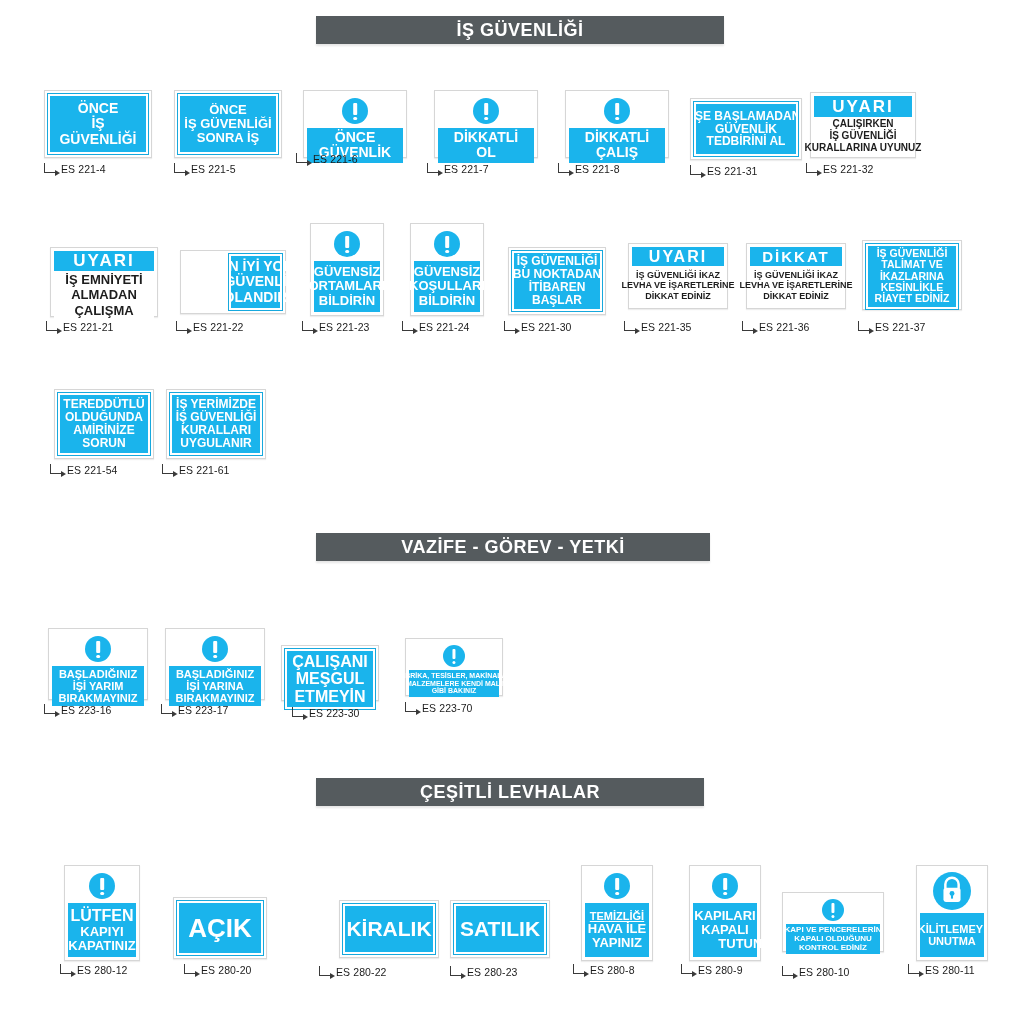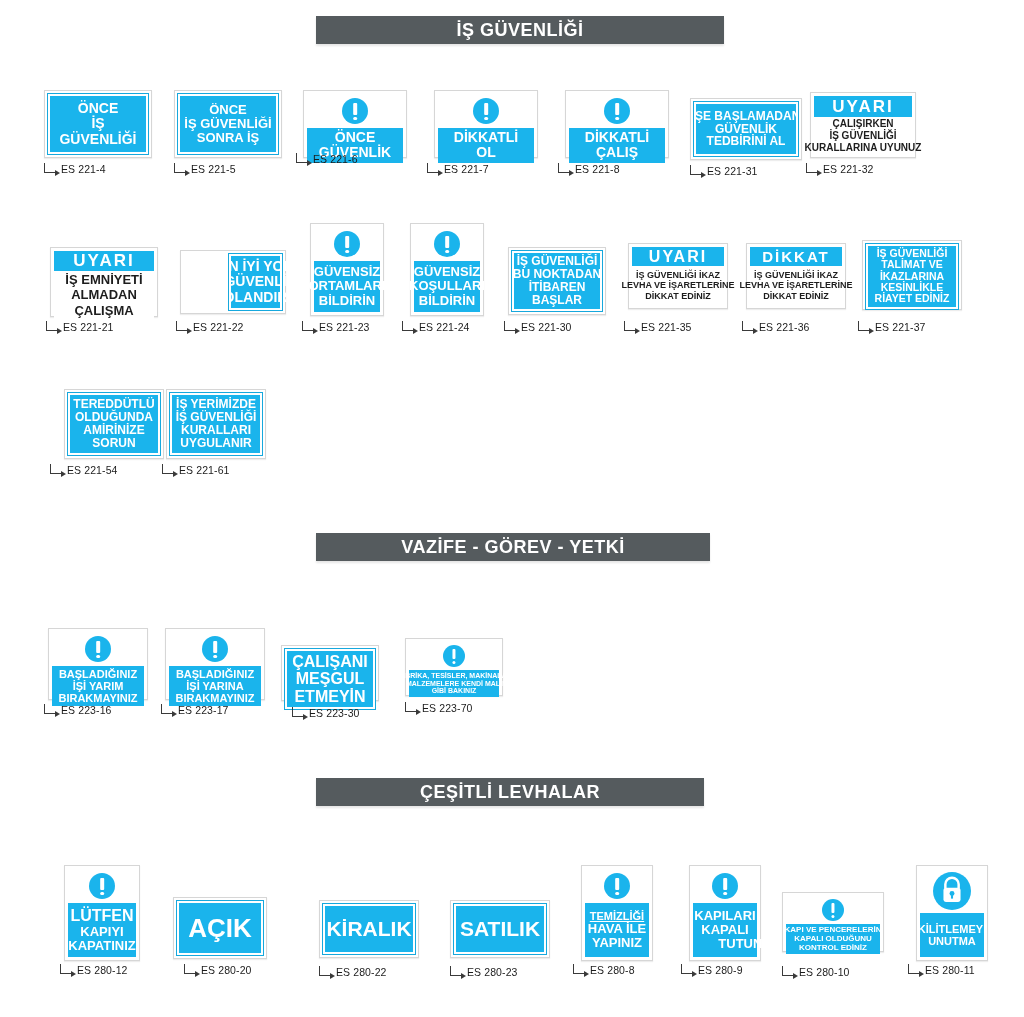--- a/index.html
+++ b/index.html
@@ -385,21 +385,21 @@
           <span class="ln" style="font-size: 10.5px;">İKAZLARINA</span>
           <span class="ln" style="font-size: 10.5px;">KESİNLİKLE</span>
           <span class="ln" style="font-size: 10.5px;">RİAYET EDİNİZ</span>
         </div>
       </div>
     </div>
     <div class="cap" style="left: 858px; top: 321px;">
       <span class="elbow"></span>
       <span class="captext">ES 221-37</span>
     </div>
-    <div class="sign-wrap" style="left: 64px; top: 389px; width: 116px; height: 70px;">
+    <div class="sign-wrap" style="left: 54px; top: 389px; width: 116px; height: 70px;">
       <div class="sign" style="width: 100px; height: 70px;">
         <div class="plate">
           <span class="ln" style="font-size: 12px;">TEREDDÜTLÜ</span>
           <span class="ln" style="font-size: 12px;">OLDUĞUNDA</span>
           <span class="ln" style="font-size: 12px;">AMİRİNİZE</span>
           <span class="ln" style="font-size: 12px;">SORUN</span>
         </div>
       </div>
     </div>
     <div class="cap" style="left: 50px; top: 464px;">
@@ -502,21 +502,21 @@
         <div class="plate">
           <span class="ln" style="font-size: 26px;">AÇIK</span>
         </div>
       </div>
     </div>
     <div class="cap" style="left: 184px; top: 964px;">
       <span class="elbow"></span>
       <span class="captext">ES 280-20</span>
     </div>
     <div class="sign-wrap" style="left: 319px; top: 900px; width: 100px; height: 58px;">
-      <div class="sign" style="width: 100px; height: 58px;">
+      <div class="sign" style="width: 100px; height: 58px; margin-left: 20px;">
         <div class="plate">
           <span class="ln" style="font-size: 21px;">KİRALIK</span>
         </div>
       </div>
     </div>
     <div class="cap" style="left: 319px; top: 966px;">
       <span class="elbow"></span>
       <span class="captext">ES 280-22</span>
     </div>
     <div class="sign-wrap" style="left: 450px; top: 900px; width: 100px; height: 58px;">

